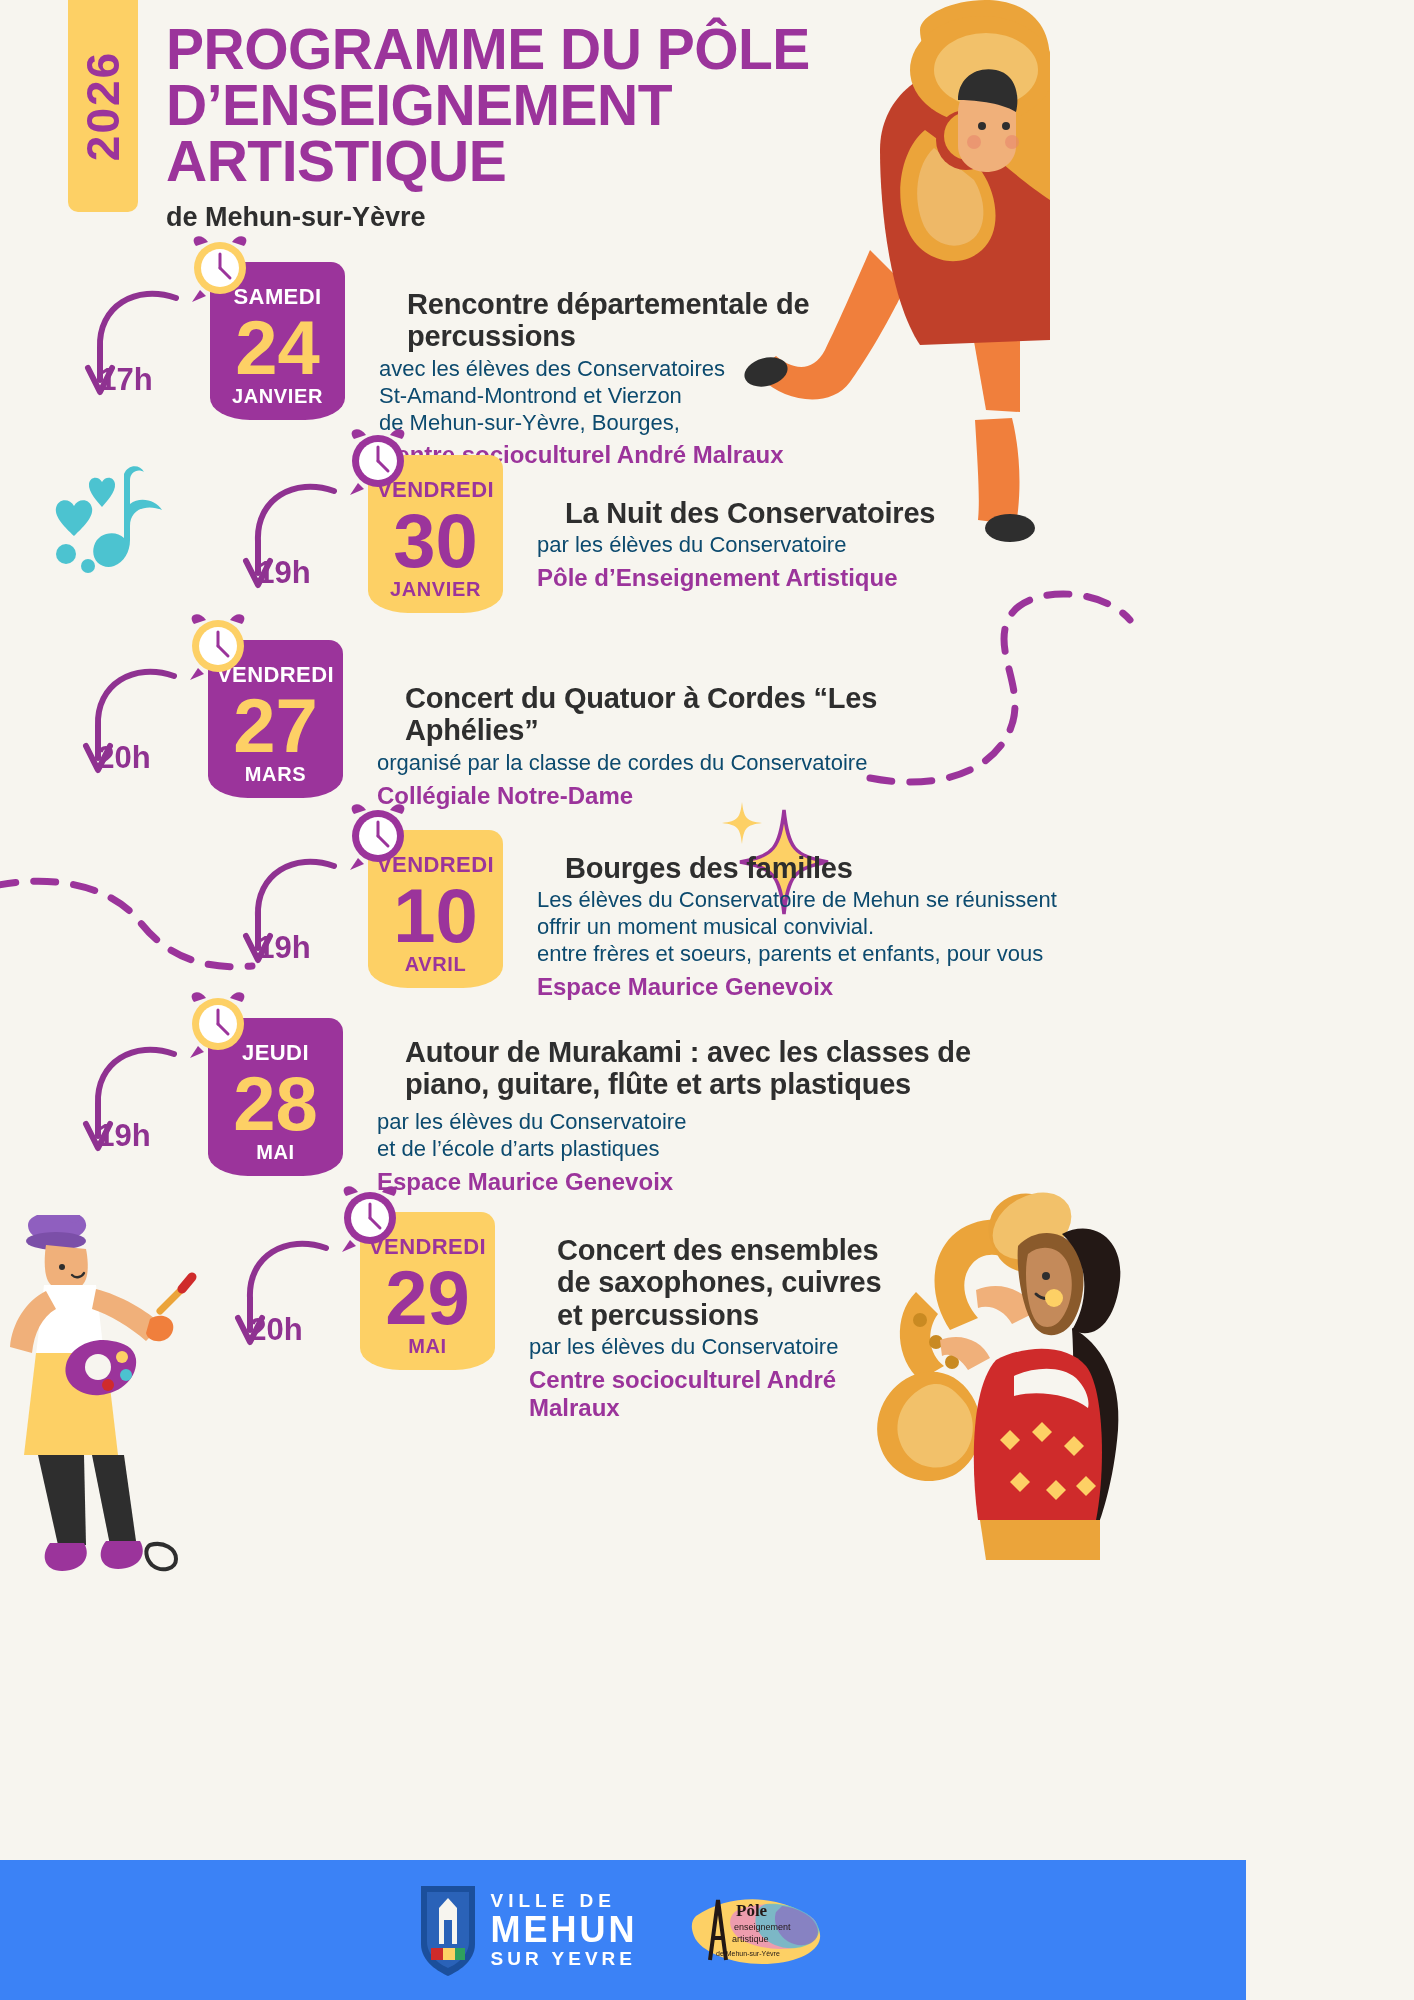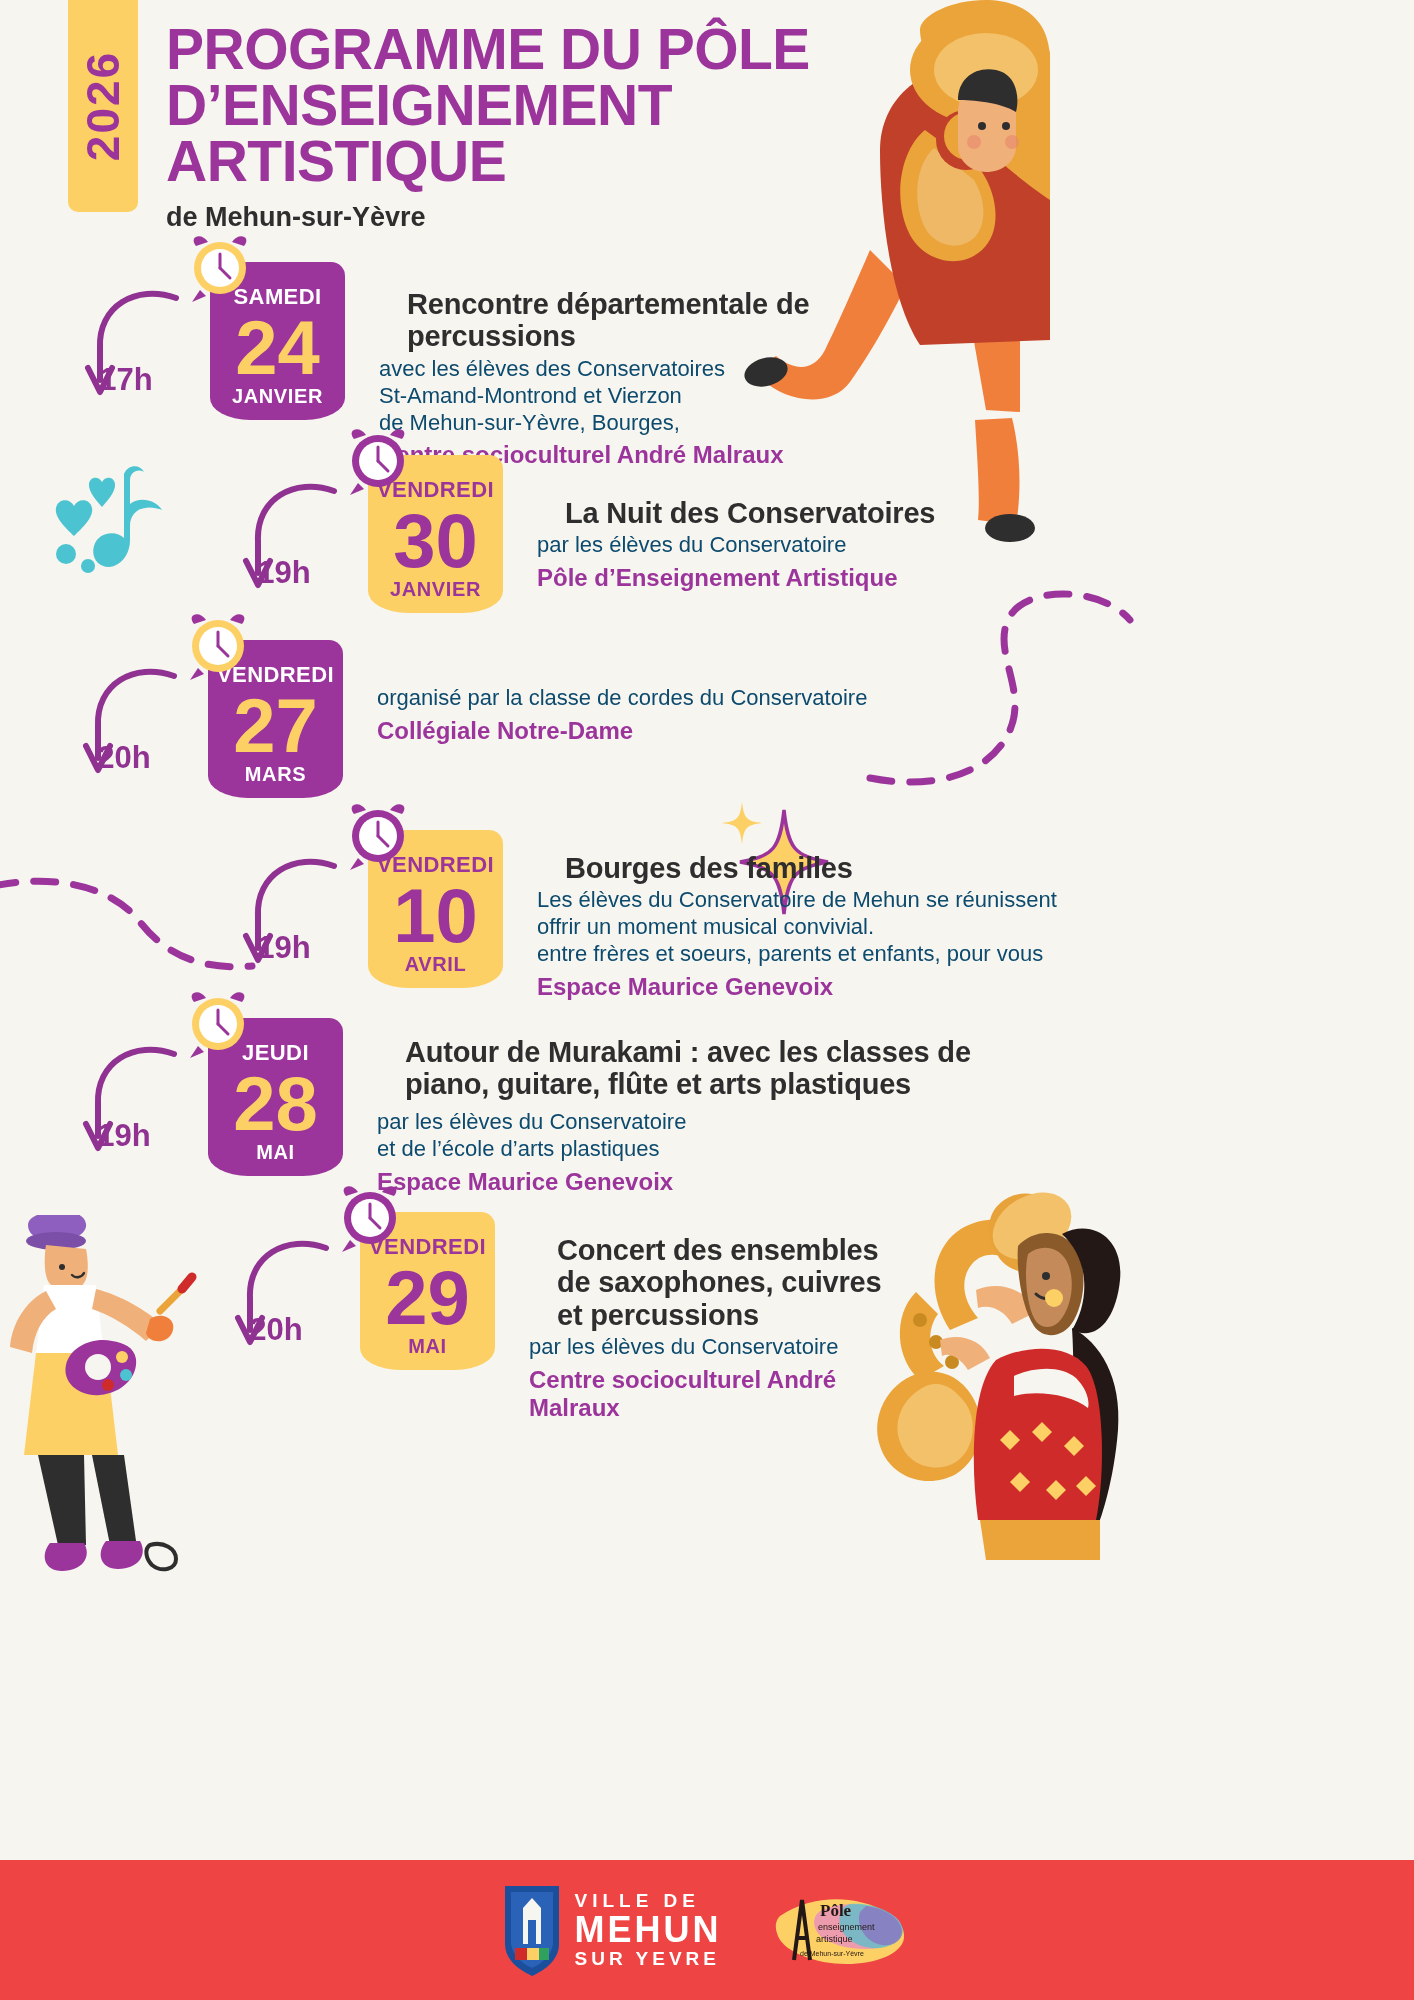--- a/index.html
+++ b/index.html
@@ -79,22 +79,22 @@
   }
   .info .venue {
     font-size: 24px; font-weight: 800; color: #9b349b; margin-top: 5px;
   }
 
   
   .deco { position: absolute; pointer-events: none; }
 
   
   .footer {
-    position: absolute; left: 0; bottom: 0; width: 1414px; height: 140px;
-    background: #ef4444;
+    position: absolute; left: 0; bottom: 0; width: 1246px; height: 140px;
+    background: #3b82f6;
   }
   .footer-inner {
     display: flex; align-items: center; justify-content: center; gap: 42px;
     height: 100%;
   }
   .ville-logo { display: flex; align-items: center; gap: 12px; }
   .ville-text { color: #fff; line-height: 1.05; }
   .ville-text .l1 { font-size: 19px; letter-spacing: 5px; font-weight: 600; }
   .ville-text .l2 { font-size: 36px; letter-spacing: 3px; font-weight: 800; }
   .ville-text .l3 { font-size: 19px; letter-spacing: 4px; font-weight: 600; }
@@ -242,20 +242,21 @@
         <circle cx="36" cy="36" r="26" fill="#fdd065"></circle>
         <circle cx="36" cy="36" r="19" fill="#ffffff"></circle>
         <path d="M36 36 L36 22" stroke="#9b349b" stroke-width="3" stroke-linecap="round"></path>
         <path d="M36 36 L46 46" stroke="#9b349b" stroke-width="3" stroke-linecap="round"></path>
       </svg>
       <div class="dow">VENDREDI</div>
       <div class="num">27</div>
       <div class="mon">MARS</div>
     </div>
     <div class="info" style="padding-top:42px; max-width:660px;">
+      <h2>Concert du Quatuor à Cordes “Les Aphélies”</h2>
       <div class="desc">
         <div>organisé par la classe de cordes du Conservatoire</div>
       </div>
       <div class="venue">Collégiale Notre-Dame</div>
     </div>
   </div>
 
   <div class="event" style="left:218px; top:830px;">
     <div class="timecol">
       <svg class="arrow" width="120" height="140" viewBox="0 0 120 140">

